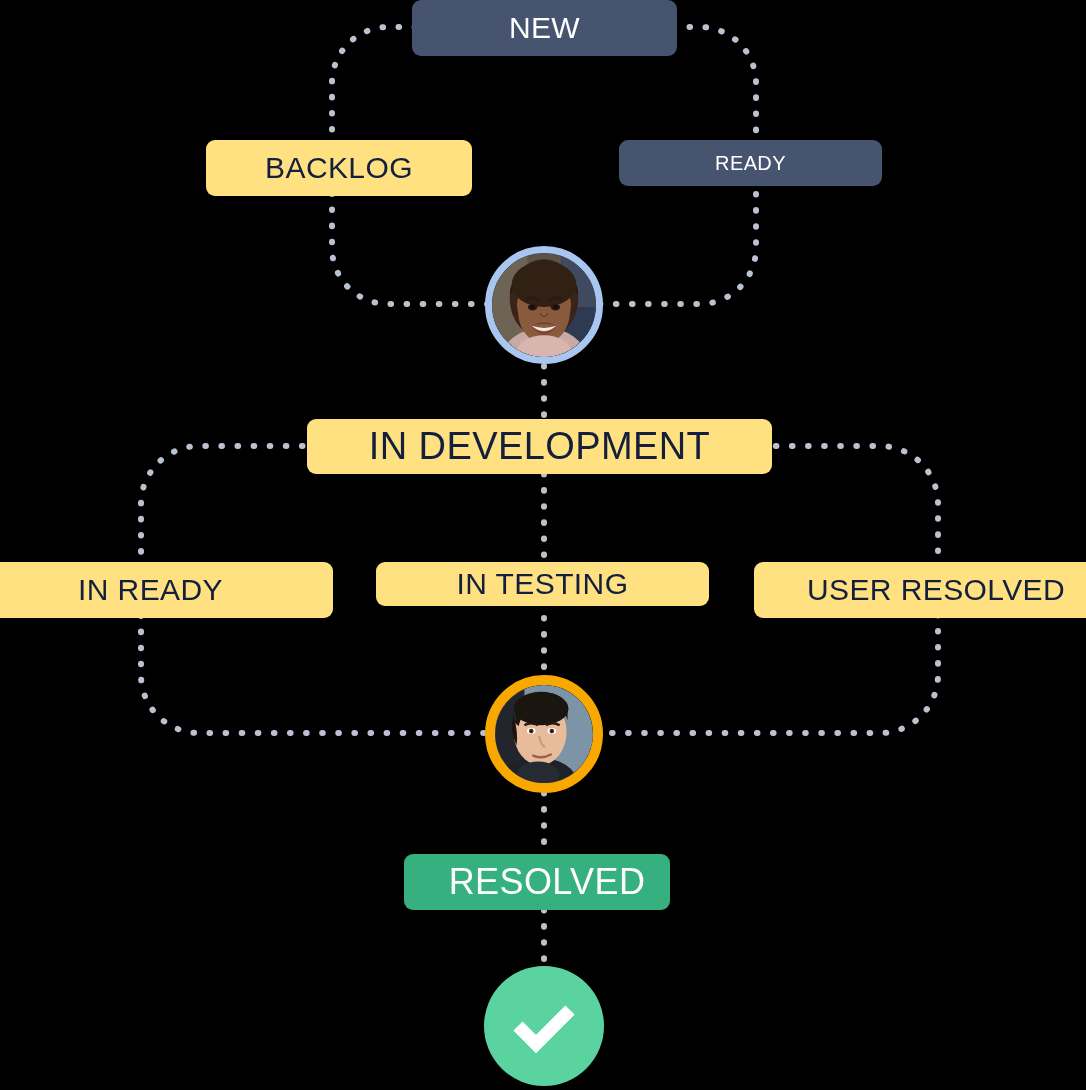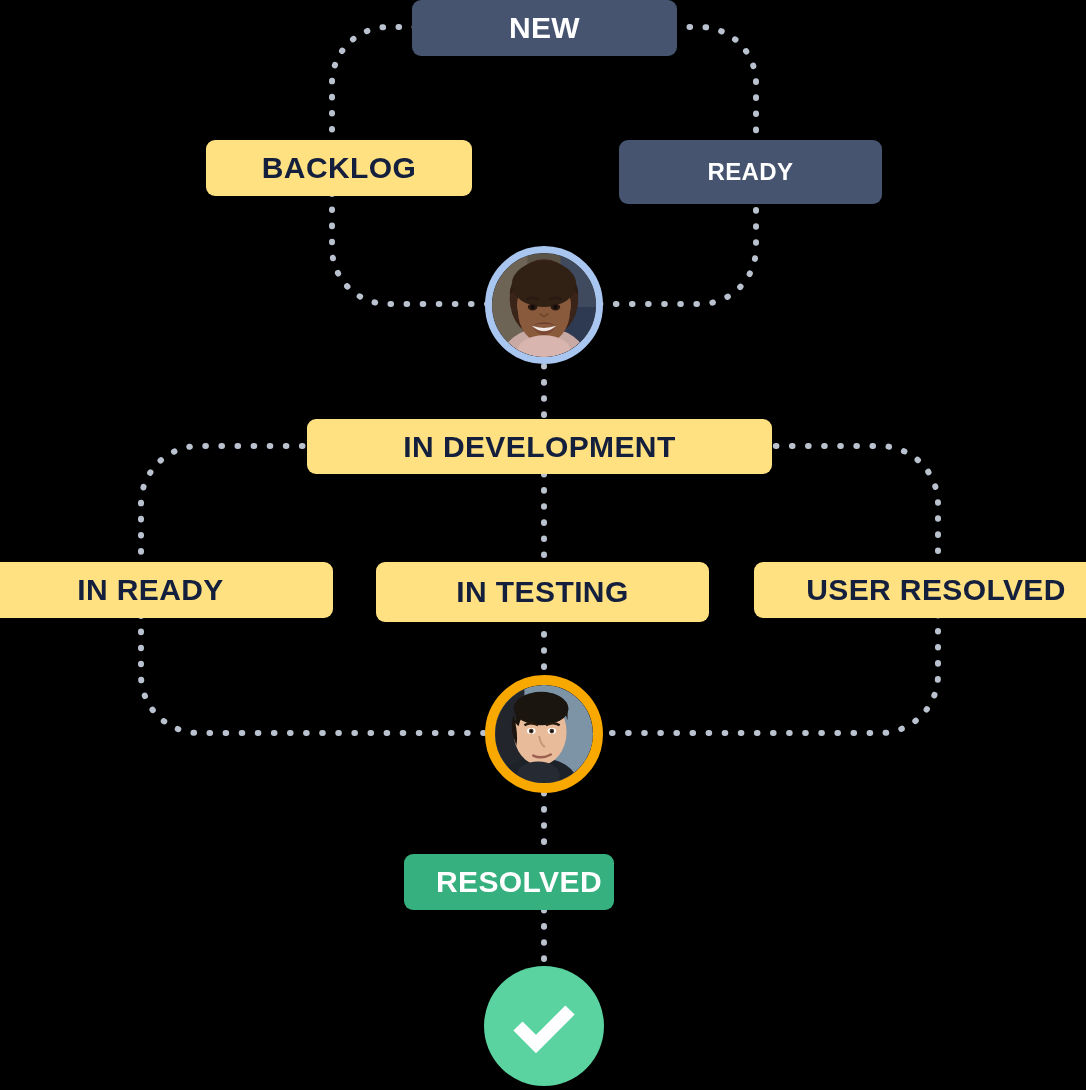--- a/index.html
+++ b/index.html
@@ -31,21 +31,21 @@
   
   .chip {
     position: absolute;
     display: flex;
     align-items: center;
     justify-content: center;
     box-sizing: border-box;
     border-radius: 9px;
     letter-spacing: 0.4px;
     white-space: nowrap;
-    font-weight: 700;
+    font-weight: 400;
   }
   .chip.dark {
     background: #46546f;
     color: #ffffff;
   }
   .chip.yellow {
     background: #ffe181;
     color: #131f3c;
   }
   .chip.green {
@@ -120,41 +120,41 @@
   </svg>
 
   <div class="chip dark" style="left:412px; top:0px; width:265px; height:56px; font-size:30px;">
     <span>NEW</span>
   </div>
 
   <div class="chip yellow" style="left:206px; top:140px; width:266px; height:56px; font-size:30px;">
     <span>BACKLOG</span>
   </div>
 
-  <div class="chip dark" style="left:619px; top:140px; width:263px; height:64px; font-size:24px;">
+  <div class="chip dark" style="left:619px; top:140px; width:263px; height:46px; font-size:20px;">
     <span>READY</span>
   </div>
 
-  <div class="chip yellow" style="left:307px; top:419px; width:465px; height:55px; font-size:30px;">
+  <div class="chip yellow" style="left:307px; top:419px; width:465px; height:55px; font-size:38px;">
     <span>IN DEVELOPMENT</span>
   </div>
 
   <div class="chip yellow" style="left:-32px; top:562px; width:365px; height:56px; font-size:30px;">
     <span>IN READY</span>
   </div>
 
-  <div class="chip yellow" style="left:376px; top:562px; width:333px; height:60px; font-size:30px;">
+  <div class="chip yellow" style="left:376px; top:562px; width:333px; height:44px; font-size:30px;">
     <span>IN TESTING</span>
   </div>
 
   <div class="chip yellow" style="left:754px; top:562px; width:364px; height:56px; font-size:30px;">
     <span>USER RESOLVED</span>
   </div>
 
-  <div class="chip green" style="left:404px; top:854px; width:210px; height:56px; font-size:30px;padding-left:20px;">
+  <div class="chip green" style="left:404px; top:854px; width:266px; height:56px; font-size:36px;padding-left:20px;">
     <span>RESOLVED</span>
   </div>
 
   <div class="avatar" style="left:485px; top:246px; width:118px; height:118px; border:7px solid #a8c6ef;">
     <div class="face">
       <svg viewBox="0 0 100 100" xmlns="http://www.w3.org/2000/svg" aria-hidden="true">
         <defs>
           <clipPath id="clipTop">
               <circle cx="50" cy="50" r="50"></circle>
             </clipPath>

